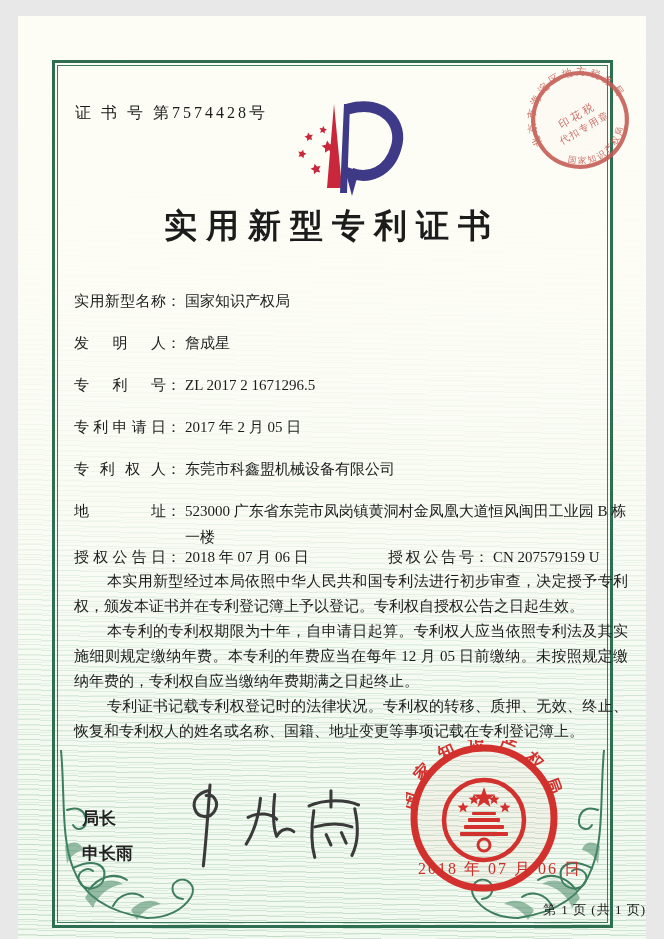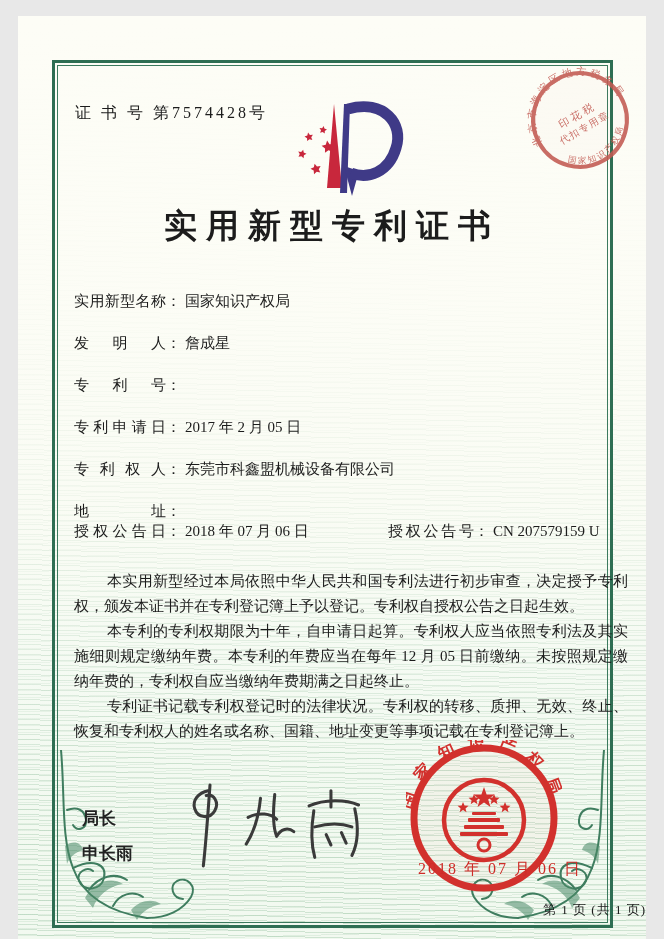--- a/index.html
+++ b/index.html
@@ -144,34 +144,36 @@
       <span class="val">国家知识产权局</span>
     </div>
     <div class="frow">
       <span class="lbl">发明人</span>
         <span class="colon">：</span>
       <span class="val">詹成星</span>
     </div>
     <div class="frow">
       <span class="lbl">专利号</span>
         <span class="colon">：</span>
+      <span class="val">ZL 2017 2 1671296.5</span>
     </div>
     <div class="frow">
       <span class="lbl">专利申请日</span>
         <span class="colon">：</span>
       <span class="val">2017 年 2 月 05 日</span>
     </div>
     <div class="frow">
       <span class="lbl">专利权人</span>
         <span class="colon">：</span>
       <span class="val">东莞市科鑫盟机械设备有限公司</span>
     </div>
     <div class="frow row-address">
       <span class="lbl">地址</span>
         <span class="colon">：</span>
+      <span class="val">523000 广东省东莞市凤岗镇黄洞村金凤凰大道恒风闽田工业园 B 栋一楼</span>
     </div>
     <div class="frow row-grant">
       <span class="left-pair">
         <span class="lbl">授权公告日</span>
           <span class="colon">：</span>
         <span class="val">2018 年 07 月 06 日</span>
       </span>
       <span class="right-pair">
         <span class="lbl">授权公告号</span>
           <span class="colon">：</span>

